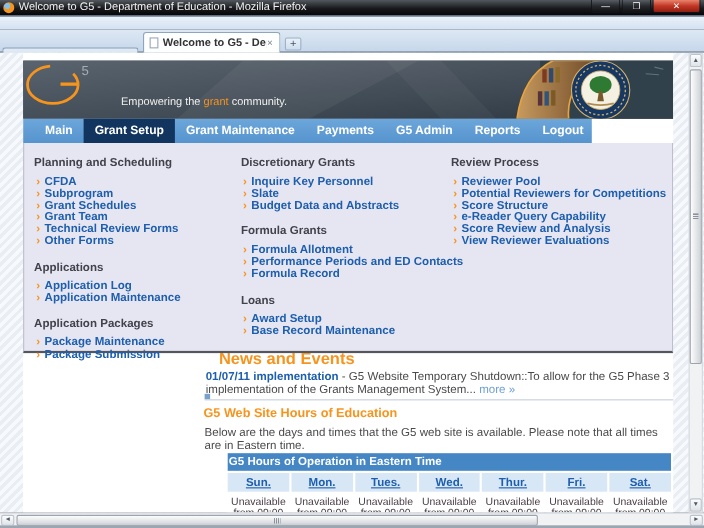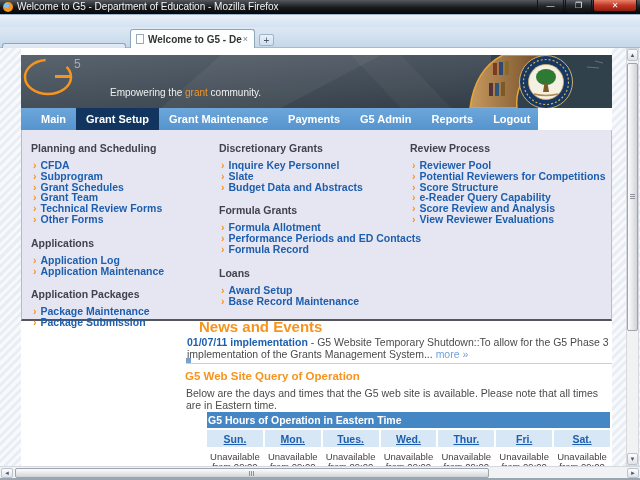--- a/index.html
+++ b/index.html
@@ -263,21 +263,21 @@
         </div>
       </div>
 
       <div class="news-heading">News and Events</div>
 
       <div class="news-item"><span class="news-date">01/07/11 implementation</span><span> - </span><span>G5 Website Temporary Shutdown::To allow for the G5 Phase 3 implementation of the Grants Management System... </span><span class="news-more">more »</span></div>
 
       <div class="pager-square"></div>
       <div class="pager-hr"></div>
 
-      <div class="hours-heading">G5 Web Site Query of Operation</div>
+      <div class="hours-heading">G5 Web Site Hours of Education</div>
       <div class="hours-intro">Below are the days and times that the G5 web site is available. Please note that all times are in Eastern time.</div>
 
       <table class="hours-table">
         <tbody>
             <tr>
               <th class="tcaption" colspan="7">G5 Hours of Operation in Eastern Time</th>
             </tr>
         <tr>
           <th class="tday"><span>Sun.</span></th>
           <th class="tday"><span>Mon.</span></th>

